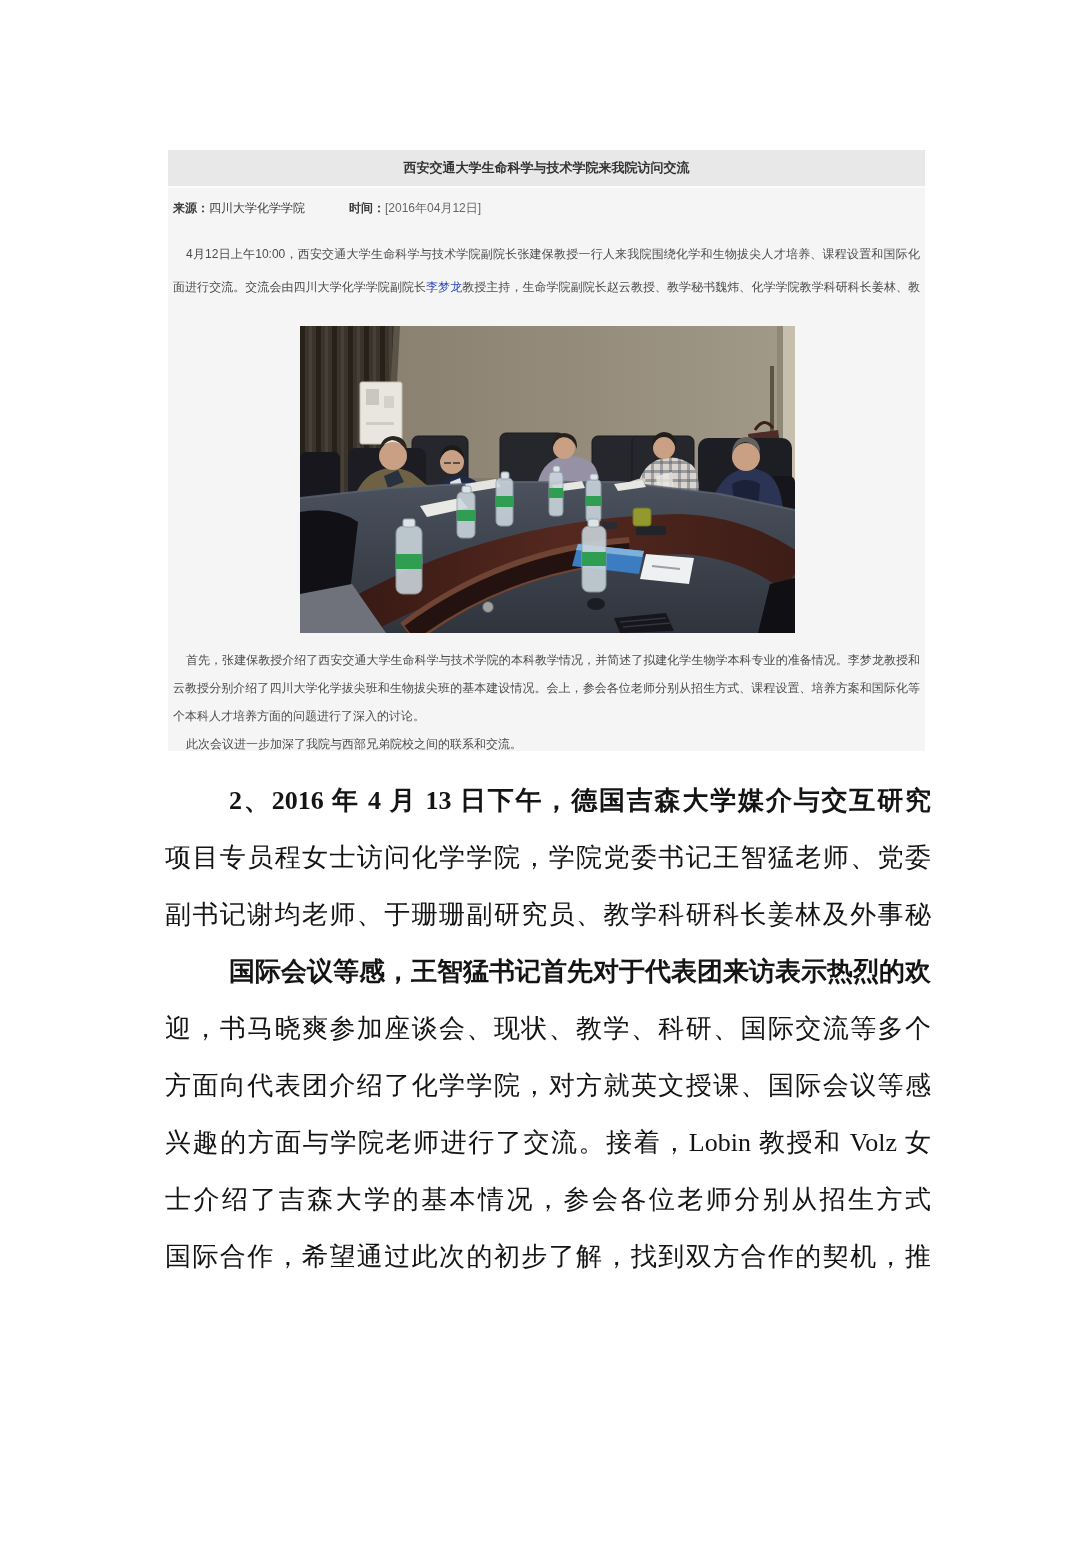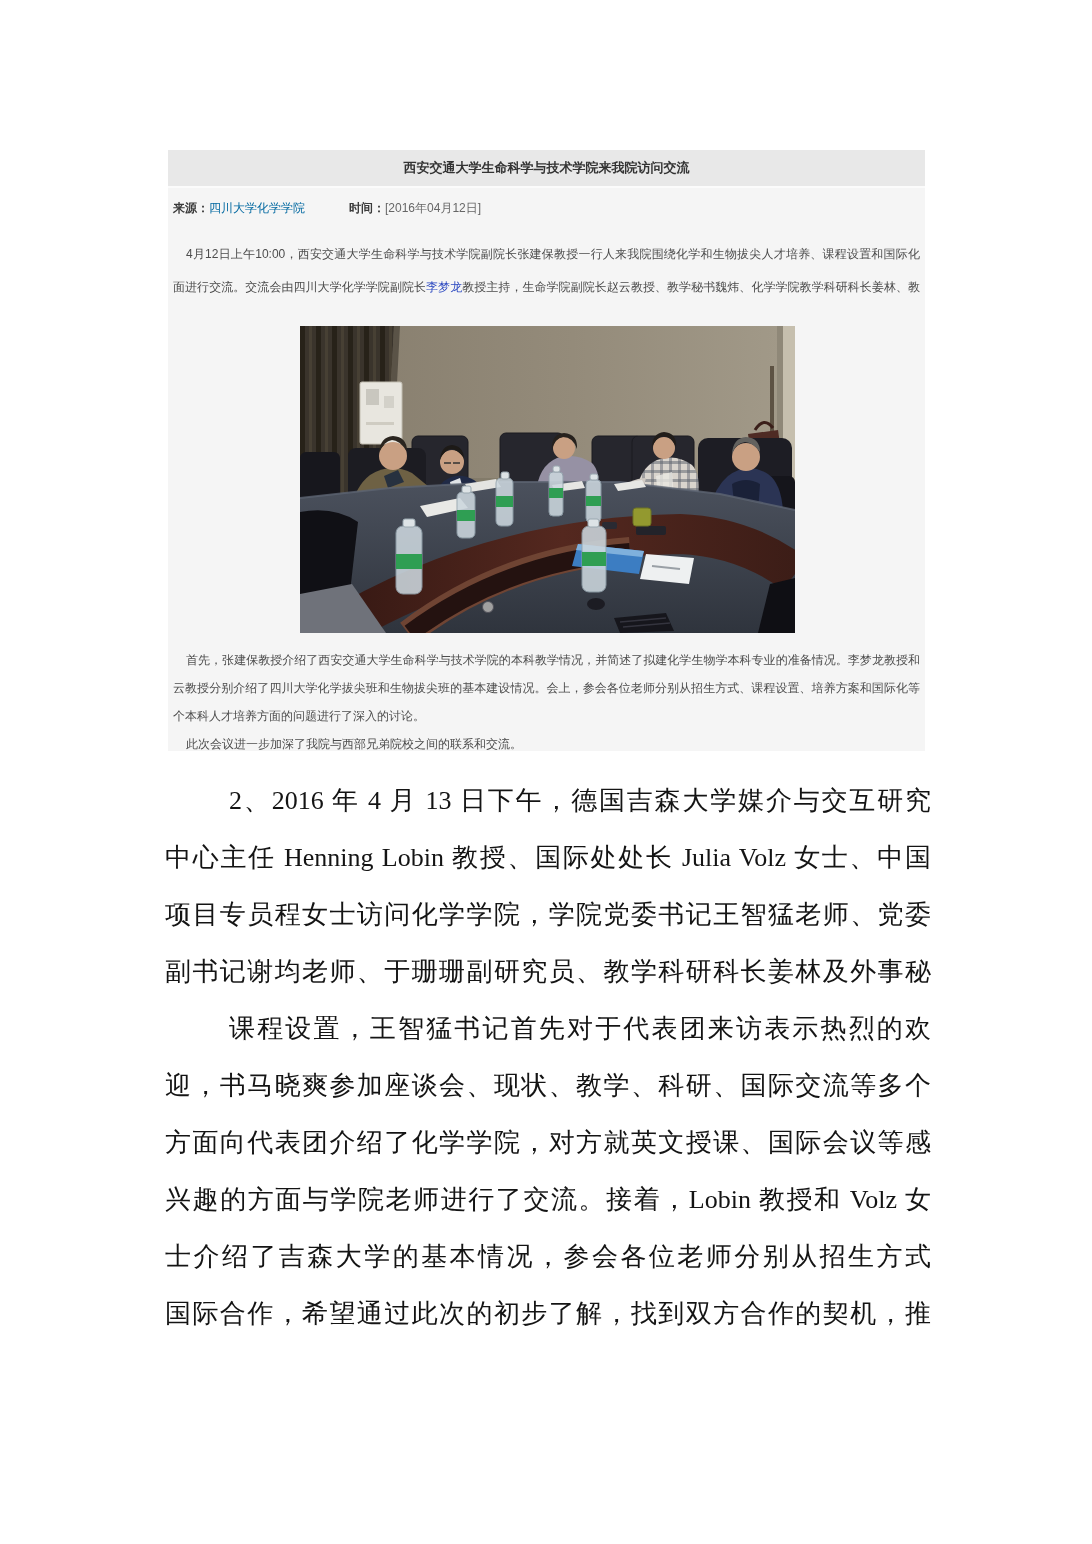--- a/index.html
+++ b/index.html
@@ -7,39 +7,39 @@
         font-family:"Liberation Sans","DejaVu Sans",sans-serif;padding-left:33px;}
 
   
   .screenshot{position:absolute;left:168px;top:150px;width:757px;height:601px;background:#f5f5f5;}
   .ss-titlebar{position:absolute;left:0;top:0;width:100%;height:36px;background:#e8e8e8;
                border-bottom:2px solid #fbfbfb;display:flex;align-items:center;justify-content:center;}
   .ss-title{font-size:13px;font-weight:bold;color:#333;}
   .ss-meta{position:absolute;left:5px;top:50px;font-size:12px;}
   .m-label{font-weight:bold;color:#3a3a3a;}
   .m-label.time{margin-left:44px;}
-  .m-value.src{color:#0369a1;}
+  .m-value.src{color:#404040;}
   .m-value.tv{color:#666;}
   .ss-para{position:absolute;left:5px;right:5px;font-size:12px;color:#4c4c4c;}
   .ss-para .ln{overflow:hidden;}
   .intro{top:88px;}
   .intro .ln{height:33px;line-height:33px;}
   .caption{top:496px;}
   .caption .ln{height:28px;line-height:28px;}
   .jfull{text-align:justify;text-align-last:justify;}
   .ind1{text-indent:13px;}
   .link{color:#2b48c0;text-decoration:none;cursor:pointer;}
   .ss-photo{position:absolute;left:132px;top:176px;width:495px;height:307px;margin:0;}
 
   
   .bodytext{position:absolute;left:165px;top:772px;width:766px;color:#141414;
             font-family:"Liberation Serif","DejaVu Serif",serif;font-size:26px;}
   .bodytext .bln{height:57px;line-height:57px;overflow:hidden;
                  text-align:justify;text-align-last:justify;}
-  .bodytext .ind2{text-indent:64px;}
+  .bodytext .ind2{text-indent:64px;font-weight:bold;}
 </style>
 </head>
 <body>
 
 <div class="page">
 
   <section class="screenshot">
 
     <header class="ss-titlebar">
       <span class="ss-title">西安交通大学生命科学与技术学院来我院访问交流</span>
@@ -201,24 +201,23 @@
       <div class="ln jfull ind1">首先，张建保教授介绍了西安交通大学生命科学与技术学院的本科教学情况，并简述了拟建化学生物学本科专业的准备情况。李梦龙教授和赵</div>
       <div class="ln jfull">云教授分别介绍了四川大学化学拔尖班和生物拔尖班的基本建设情况。会上，参会各位老师分别从招生方式、课程设置、培养方案和国际化等多</div>
       <div class="ln">个本科人才培养方面的问题进行了深入的讨论。</div>
       <div class="ln ind1">此次会议进一步加深了我院与西部兄弟院校之间的联系和交流。</div>
     </div>
 
   </section>
 
   <section class="bodytext">
     <div class="bln ind2">2、2016 年 4 月 13 日下午，德国吉森大学媒介与交互研究</div>
-    <div class="bln">中心主任 Henning Lobin 教授、国际处处长 Julia Volz 女士、中国</div>
     <div class="bln">项目专员程女士访问化学学院，学院党委书记王智猛老师、党委</div>
     <div class="bln">副书记谢均老师、于珊珊副研究员、教学科研科长姜林及外事秘</div>
-    <div class="bln ind2">课程设置，王智猛书记首先对于代表团来访表示热烈的欢</div>
+    <div class="bln ind2">国际会议等感，王智猛书记首先对于代表团来访表示热烈的欢</div>
     <div class="bln">迎，书马晓爽参加座谈会、现状、教学、科研、国际交流等多个</div>
     <div class="bln">方面向代表团介绍了化学学院，对方就英文授课、国际会议等感</div>
     <div class="bln">兴趣的方面与学院老师进行了交流。接着，Lobin 教授和 Volz 女</div>
     <div class="bln">士介绍了吉森大学的基本情况，参会各位老师分别从招生方式</div>
     <div class="bln">国际合作，希望通过此次的初步了解，找到双方合作的契机，推</div>
   </section>
 
 </div>
 
 </body></html>

